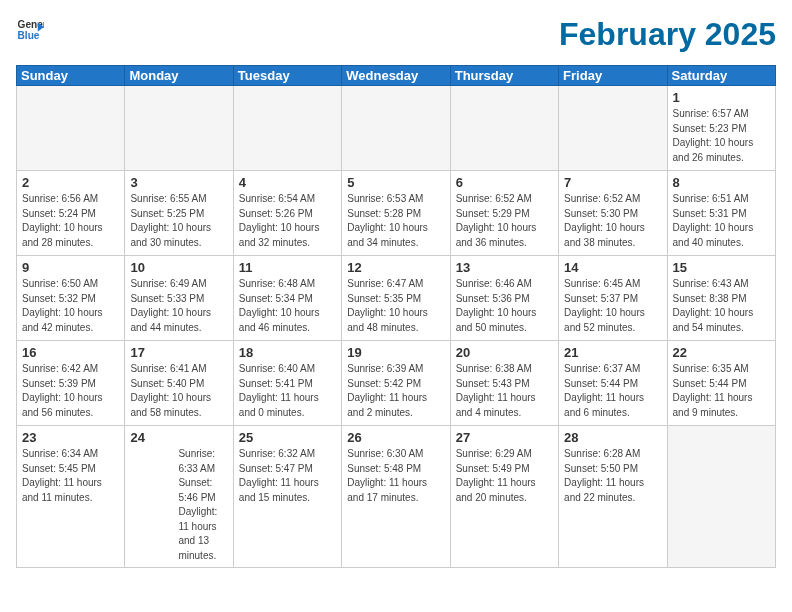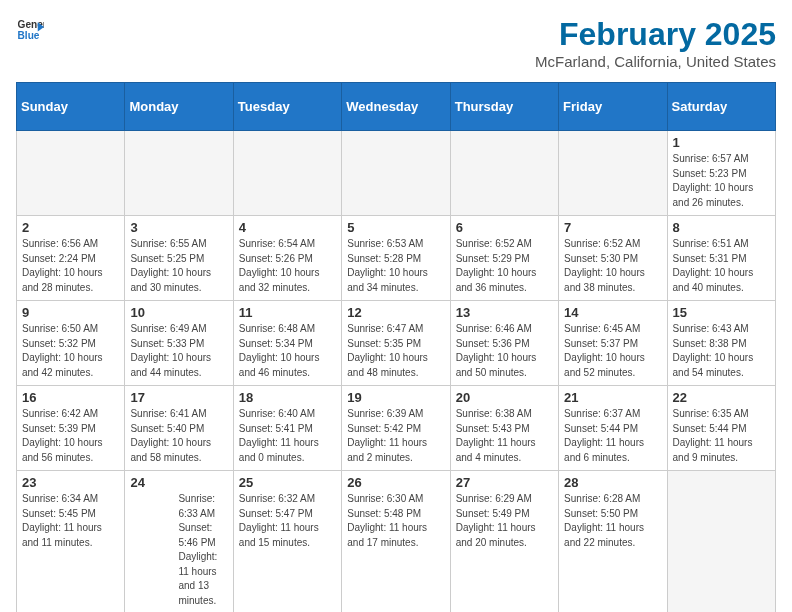--- a/index.html
+++ b/index.html
@@ -40,21 +40,21 @@
     .calendar-table {
       width: 100%;
       border-collapse: collapse;
       table-layout: fixed;
     }
     .calendar-table th {
       background: #2176c7;
       color: #fff;
       font-size: 13px;
       font-weight: bold;
-      padding: 16px 4px;
+      padding: 2px 4px;
       text-align: left;
       border: 1px solid #1a5fa0;
     }
     .calendar-table td {
       border: 1px solid #ccc;
       vertical-align: top;
       padding: 4px 5px;
       font-size: 10.5px;
       color: #333;
       height: 85px;
@@ -82,21 +82,20 @@
 <div class="header">
   <div class="logo">
     <svg class="logo-icon" viewBox="0 0 36 36">
       <text x="2" y="16" font-size="13" font-weight="bold" fill="#333">General</text>
       <text x="2" y="30" font-size="13" font-weight="bold" fill="#2176c7">Blue</text>
       <polygon points="28,8 36,14 28,20" fill="#2176c7"></polygon>
     </svg>
   </div>
   <div class="title-block">
     <div class="calendar-title">February 2025</div>
-    <div class="calendar-subtitle">McFarland, California, United States</div>
   </div>
 </div>
 
 <table class="calendar-table">
   <thead>
     <tr>
     <th>Sunday</th>
         <th>Monday</th>
         <th>Tuesday</th>
         <th>Wednesday</th>
@@ -118,21 +117,21 @@
           <div class="day-info" style="white-space: pre-line;">Sunrise: 6:57 AM
 Sunset: 5:23 PM
 Daylight: 10 hours
 and 26 minutes.</div>
         </td>
       </tr>
       <tr>
         <td>
           <span class="day-number">2</span>
           <div class="day-info" style="white-space: pre-line;">Sunrise: 6:56 AM
-Sunset: 2:24 PM
+Sunset: 5:24 PM
 Daylight: 10 hours
 and 28 minutes.</div>
         </td>
         <td>
           <span class="day-number">3</span>
           <div class="day-info" style="white-space: pre-line;">Sunrise: 6:55 AM
 Sunset: 5:25 PM
 Daylight: 10 hours
 and 30 minutes.</div>
         </td>

